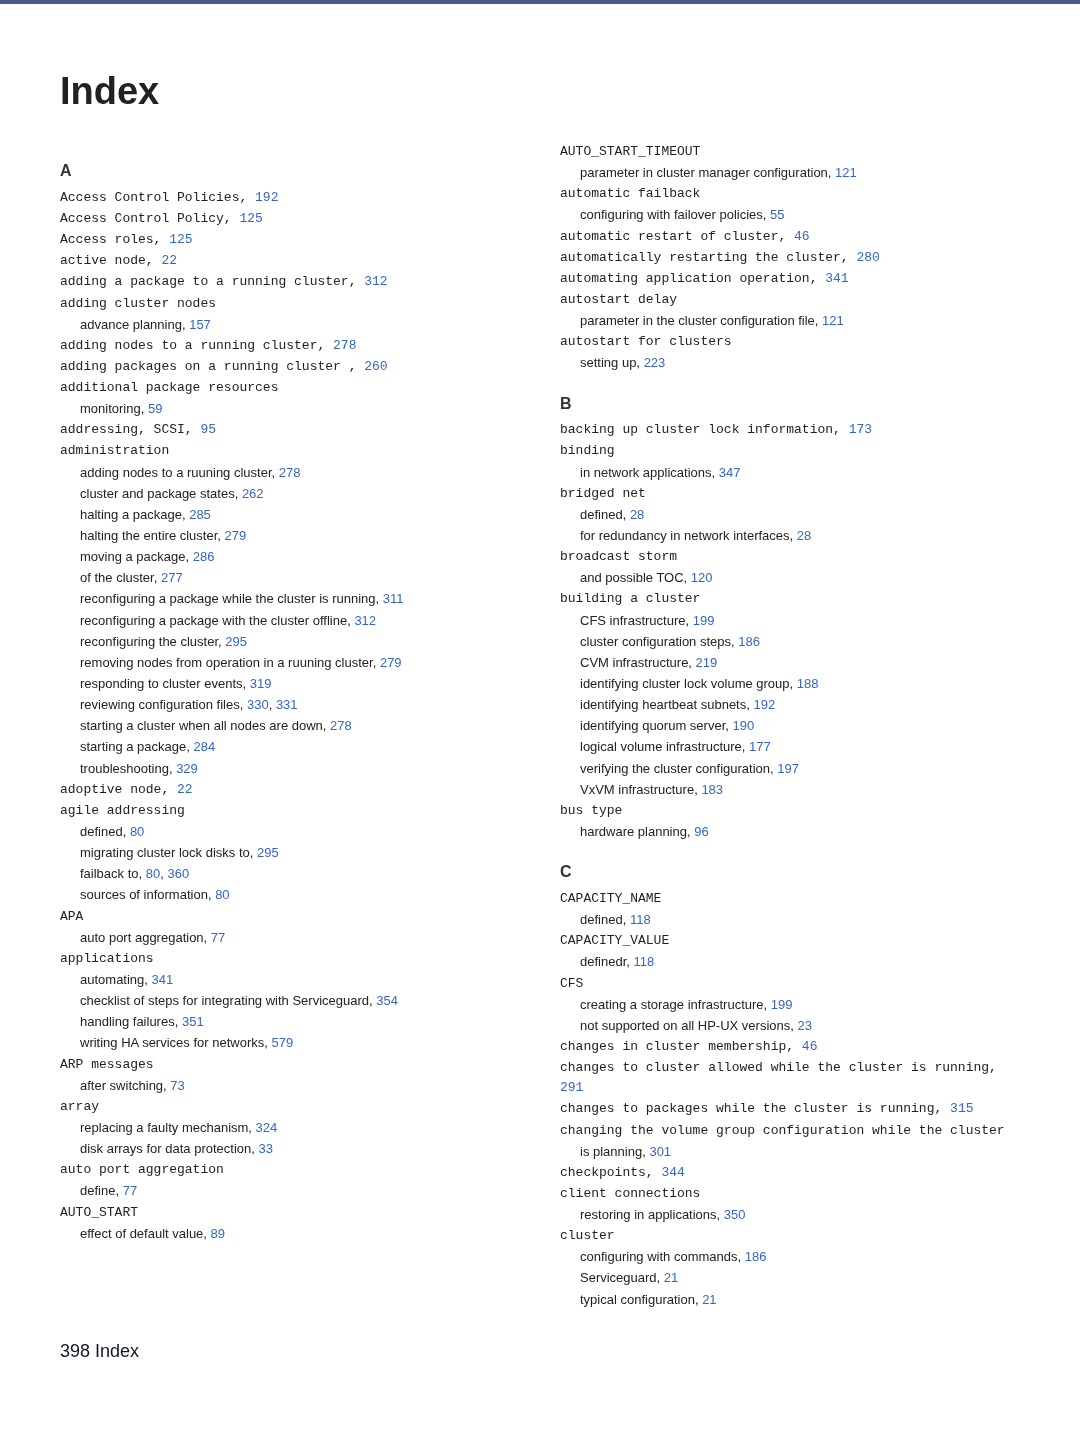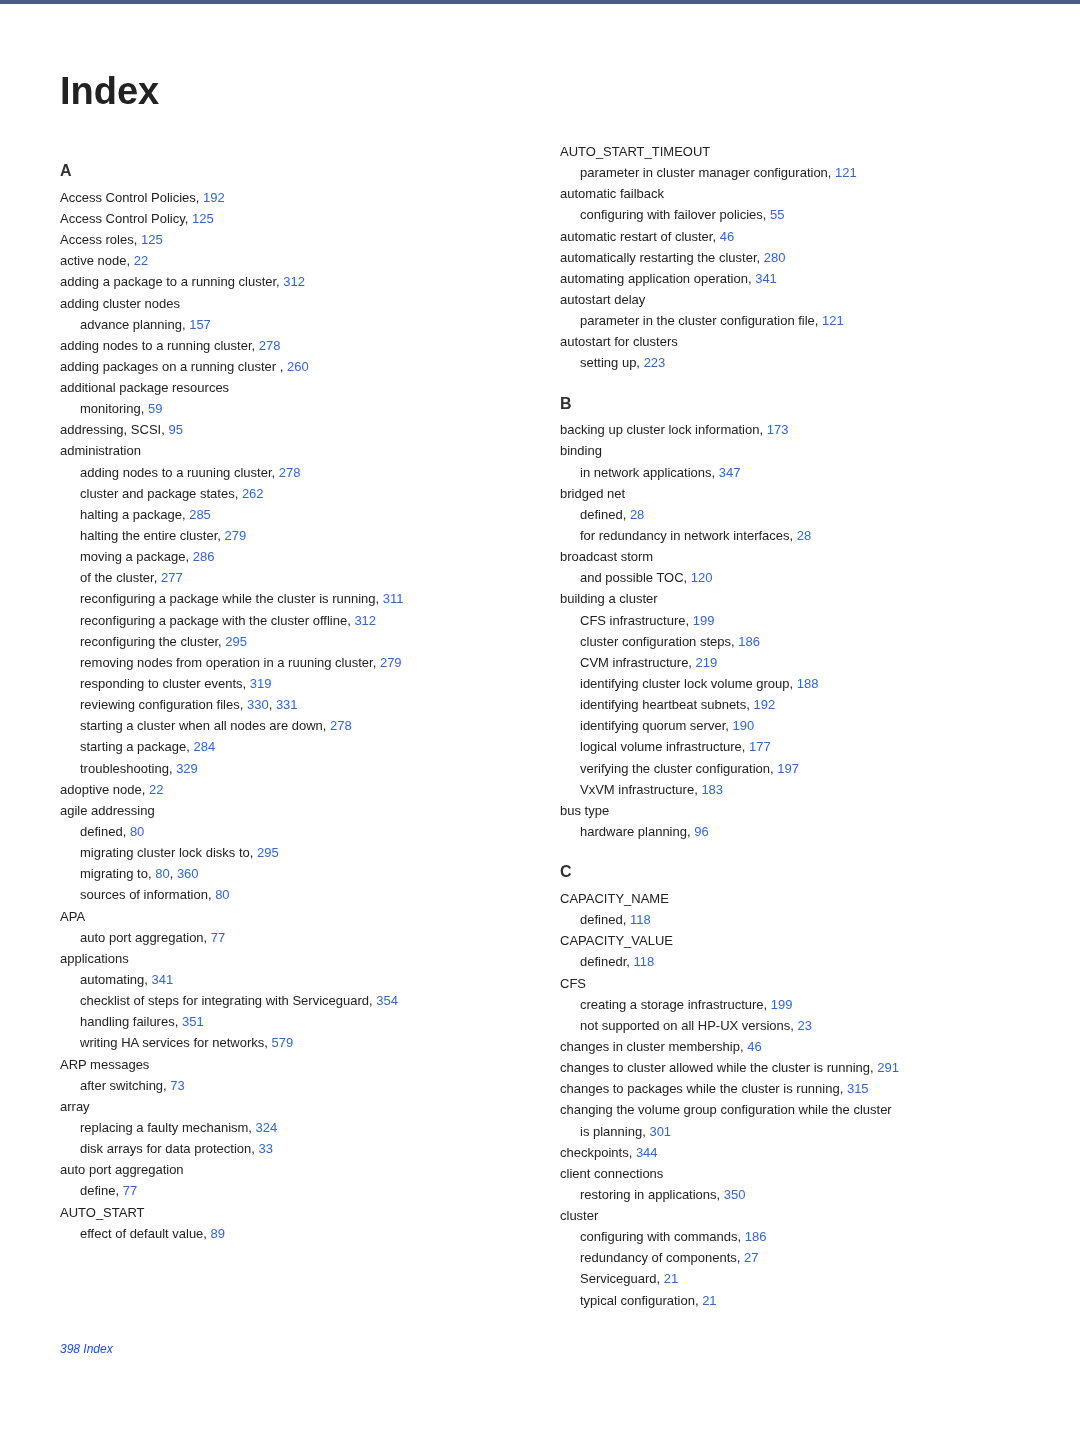--- a/index.html
+++ b/index.html
@@ -42,36 +42,36 @@
       font-weight: bold;
       color: #333;
       margin-top: 18px;
       margin-bottom: 4px;
       font-family: Arial, Helvetica, sans-serif;
     }
     .entry-line {
       margin: 1px 0;
       font-size: 13px;
       color: #222;
+      font-family: Liberation Mono, monospace;
     }
     .sub-entry {
       padding-left: 20px;
       margin: 1px 0;
       font-size: 13px;
       color: #222;
     }
     .page-num {
       color: #3366cc;
     }
     .footer {
       margin-top: 30px;
-      font-size: 12px;
-      color: #1d4ed8;
+      font-size: 18px;
+      color: #0f172a;
       border-top: none;
-      font-style: italic;
     }
     .entry-term {
       color: #222;
     }
   </style>
 </head>
 <body>
 
 <div class="page">
   <div class="top-border"></div>
@@ -108,21 +108,21 @@
           <div class="sub-entry"><span class="entry-term">removing nodes from operation in a ruuning cluster,</span> <span class="page-num">279</span></div>
           <div class="sub-entry"><span class="entry-term">responding to cluster events,</span> <span class="page-num">319</span></div>
           <div class="sub-entry"><span class="entry-term">reviewing configuration files,</span> <span class="page-num">330</span>, <span class="page-num">331</span></div>
           <div class="sub-entry"><span class="entry-term">starting a cluster when all nodes are down,</span> <span class="page-num">278</span></div>
           <div class="sub-entry"><span class="entry-term">starting a package,</span> <span class="page-num">284</span></div>
           <div class="sub-entry"><span class="entry-term">troubleshooting,</span> <span class="page-num">329</span></div>
           <div class="entry-line"><span class="entry-term">adoptive node,</span> <span class="page-num">22</span></div>
           <div class="entry-line"><span class="entry-term">agile addressing</span></div>
           <div class="sub-entry"><span class="entry-term">defined,</span> <span class="page-num">80</span></div>
           <div class="sub-entry"><span class="entry-term">migrating cluster lock disks to,</span> <span class="page-num">295</span></div>
-          <div class="sub-entry"><span class="entry-term">migrating to,</span> <span class="page-num">80</span>, <span class="page-num">360</span></div>
+          <div class="sub-entry"><span class="entry-term">failback to,</span> <span class="page-num">80</span>, <span class="page-num">360</span></div>
           <div class="sub-entry"><span class="entry-term">sources of information,</span> <span class="page-num">80</span></div>
           <div class="entry-line"><span class="entry-term">APA</span></div>
           <div class="sub-entry"><span class="entry-term">auto port aggregation,</span> <span class="page-num">77</span></div>
           <div class="entry-line"><span class="entry-term">applications</span></div>
           <div class="sub-entry"><span class="entry-term">automating,</span> <span class="page-num">341</span></div>
           <div class="sub-entry"><span class="entry-term">checklist of steps for integrating with Serviceguard,</span> <span class="page-num">354</span></div>
           <div class="sub-entry"><span class="entry-term">handling failures,</span> <span class="page-num">351</span></div>
           <div class="sub-entry"><span class="entry-term">writing HA services for networks,</span> <span class="page-num">579</span></div>
           <div class="entry-line"><span class="entry-term">ARP messages</span></div>
           <div class="sub-entry"><span class="entry-term">after switching,</span> <span class="page-num">73</span></div>
@@ -185,21 +185,20 @@
           <div class="entry-line"><span class="entry-term">changes in cluster membership,</span> <span class="page-num">46</span></div>
           <div class="entry-line"><span class="entry-term">changes to cluster allowed while the cluster is running,</span> <span class="page-num">291</span></div>
           <div class="entry-line"><span class="entry-term">changes to packages while the cluster is running,</span> <span class="page-num">315</span></div>
           <div class="entry-line"><span class="entry-term">changing the volume group configuration while the cluster</span></div>
           <div class="sub-entry"><span class="entry-term">is planning,</span> <span class="page-num">301</span></div>
           <div class="entry-line"><span class="entry-term">checkpoints,</span> <span class="page-num">344</span></div>
           <div class="entry-line"><span class="entry-term">client connections</span></div>
           <div class="sub-entry"><span class="entry-term">restoring in applications,</span> <span class="page-num">350</span></div>
           <div class="entry-line"><span class="entry-term">cluster</span></div>
           <div class="sub-entry"><span class="entry-term">configuring with commands,</span> <span class="page-num">186</span></div>
-          <div class="sub-entry"><span class="entry-term">redundancy of components,</span> <span class="page-num">27</span></div>
           <div class="sub-entry"><span class="entry-term">Serviceguard,</span> <span class="page-num">21</span></div>
           <div class="sub-entry"><span class="entry-term">typical configuration,</span> <span class="page-num">21</span></div>
         </div>
       </div>
 
   </div>
 
   <div class="footer">398   Index</div>
 </div>
 

